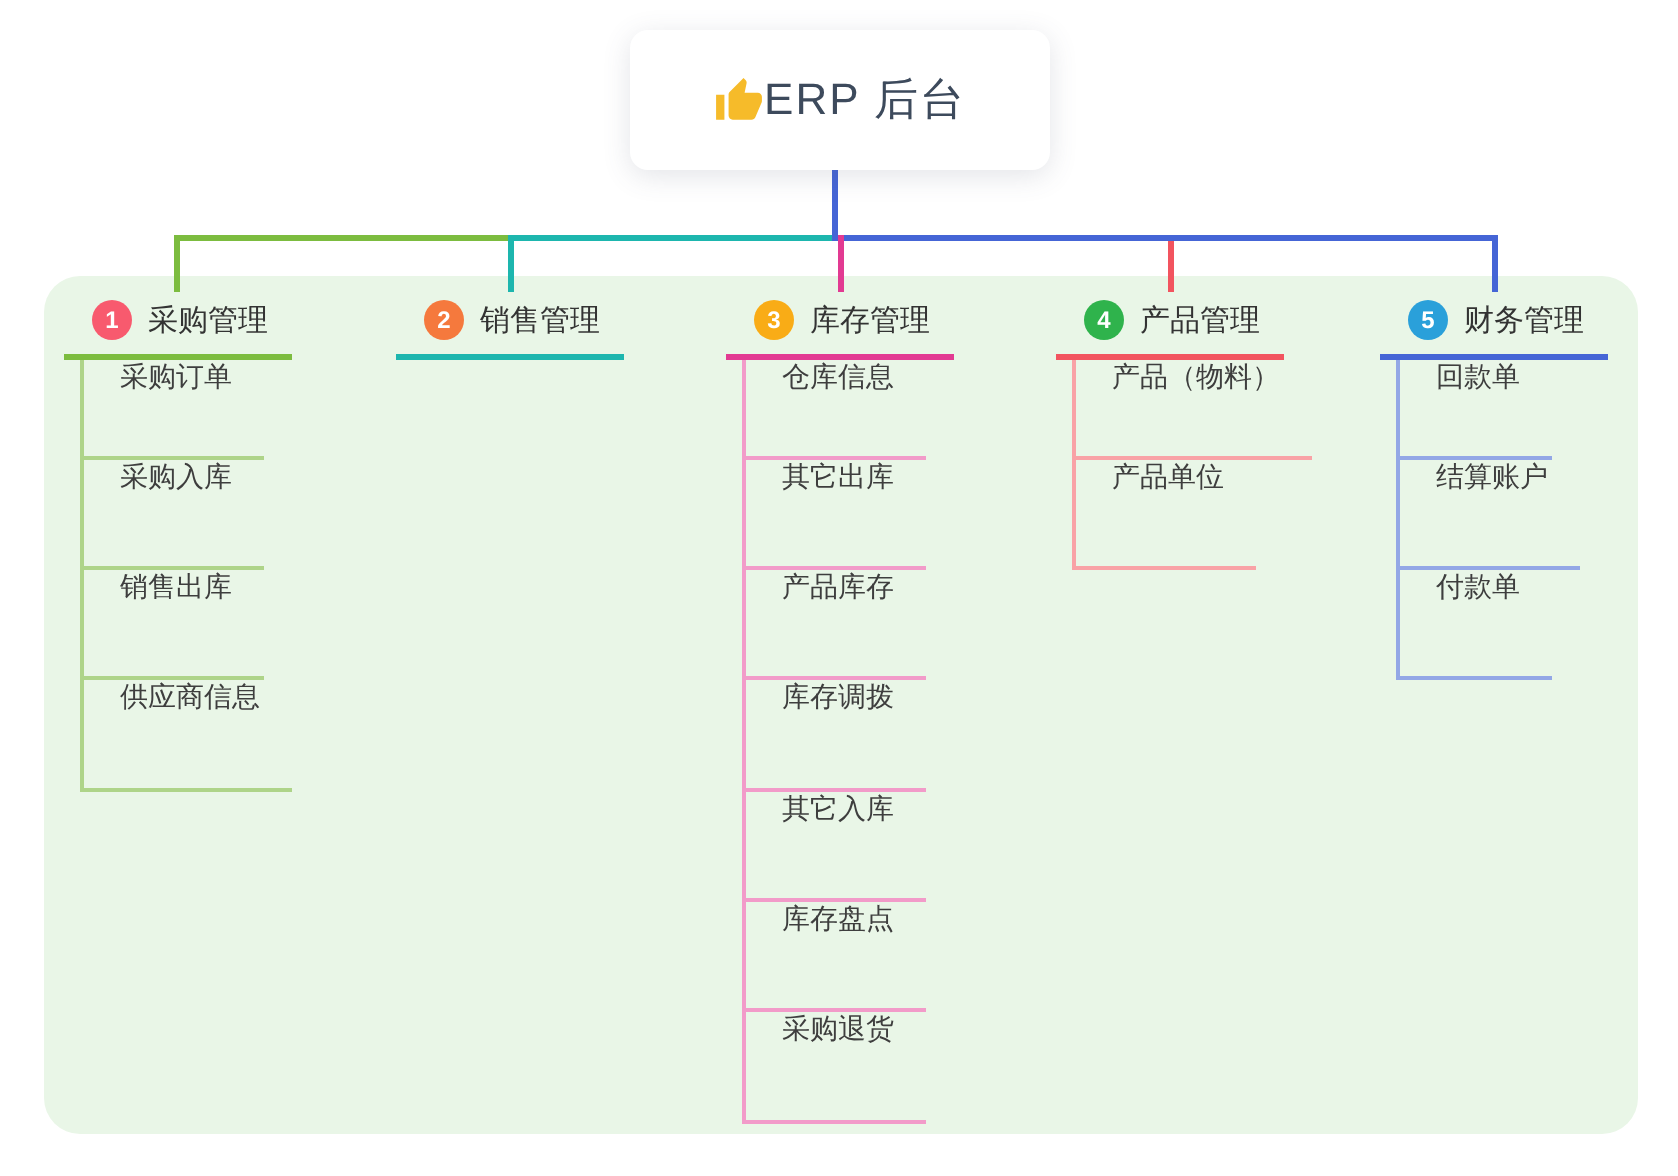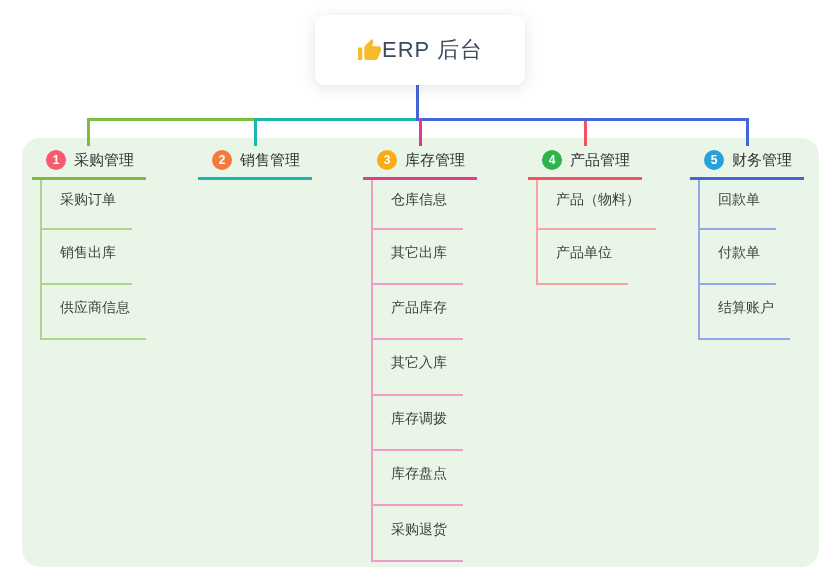--- a/index.html
+++ b/index.html
@@ -96,21 +96,21 @@
   }
 
   .branch-children {
     margin-left: 8px;
     border-left: 2px solid var(--lite);
     width: max-content;
   }
   .child {
     height: 55.4px;
     display: flex;
-    align-items: center;
+    align-items: flex-start;
     padding: 0 16px 7px 18px;
     border-bottom: 2px solid var(--lite);
     width: max-content;
   }
   .child:first-child { height: 49.5px; }
   .child-label {
     font-size: 14px;
     color: var(--child-text, #3e3e3e);
     white-space: nowrap;
   }
@@ -141,20 +141,23 @@
       <div class="branch" style="--main: #7cbc3f; --lite: #aed489; --badge: #f85a6e;">
     <div class="branch-heading">
       <span class="badge">1</span>
       <span class="branch-label">采购管理</span>
     </div>
     <div class="branch-children">
           <div class="child">
     <span class="child-label">采购订单</span>
   </div>
           <div class="child">
+    <span class="child-label">采购入库</span>
+  </div>
+          <div class="child">
     <span class="child-label">销售出库</span>
   </div>
           <div class="child">
     <span class="child-label">供应商信息</span>
   </div>
         </div>
   </div>
       <div class="branch" style="--main: #1db6ae; --lite: #7ed7d1; --badge: #f5793d;">
     <div class="branch-heading">
       <span class="badge">2</span>
@@ -170,24 +173,24 @@
           <div class="child">
     <span class="child-label">仓库信息</span>
   </div>
           <div class="child">
     <span class="child-label">其它出库</span>
   </div>
           <div class="child">
     <span class="child-label">产品库存</span>
   </div>
           <div class="child">
+    <span class="child-label">库存调拨</span>
+  </div>
+          <div class="child">
     <span class="child-label">其它入库</span>
-  </div>
-          <div class="child">
-    <span class="child-label">库存调拨</span>
   </div>
           <div class="child">
     <span class="child-label">库存盘点</span>
   </div>
           <div class="child">
     <span class="child-label">采购退货</span>
   </div>
         </div>
   </div>
       <div class="branch" style="--main: #f2545f; --lite: #f9a2a6; --badge: #2fb34c;">
@@ -207,22 +210,22 @@
       <div class="branch" style="--main: #4565d6; --lite: #93a7e6; --badge: #2aa0da;">
     <div class="branch-heading">
       <span class="badge">5</span>
       <span class="branch-label">财务管理</span>
     </div>
     <div class="branch-children">
           <div class="child">
     <span class="child-label">回款单</span>
   </div>
           <div class="child">
+    <span class="child-label">结算账户</span>
+  </div>
+          <div class="child">
     <span class="child-label">付款单</span>
   </div>
-          <div class="child">
-    <span class="child-label">结算账户</span>
-  </div>
         </div>
   </div>
     </div>
 
 </div>
 
 </body></html>

